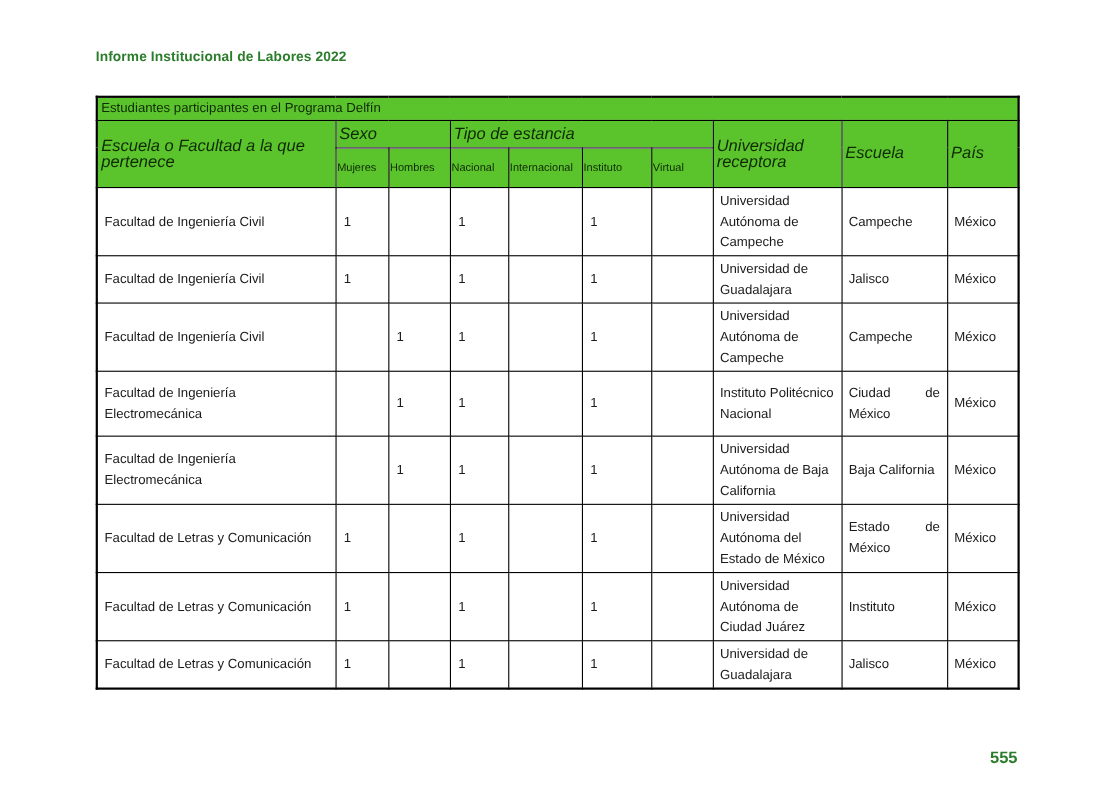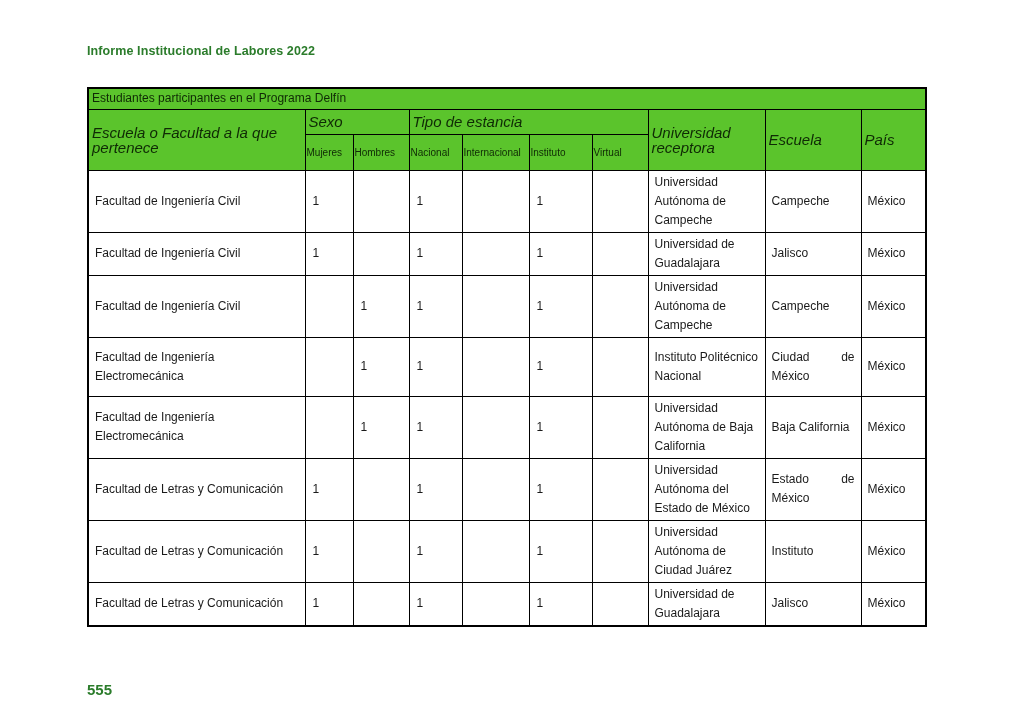--- a/index.html
+++ b/index.html
@@ -56,21 +56,21 @@
   tr.h3 { height: 59px; }
   tr.h2 { height: 42px; }
   td.c-esc  { text-align: left; }
   td.c-num  { text-align: left; padding-left: 7px; }
   td.c-uni  { text-align: left; }
   td.c-edo  { text-align: justify; }
   td.c-pais { text-align: left; }
 
   .page-number {
     margin-top: 54px;
-    text-align: left;
+    text-align: right;
     font-size: 15px;
     font-weight: bold;
     color: #2B7C2B;
   }
 </style>
 </head>
 <body>
 
 <div class="page">
   <div class="content">

